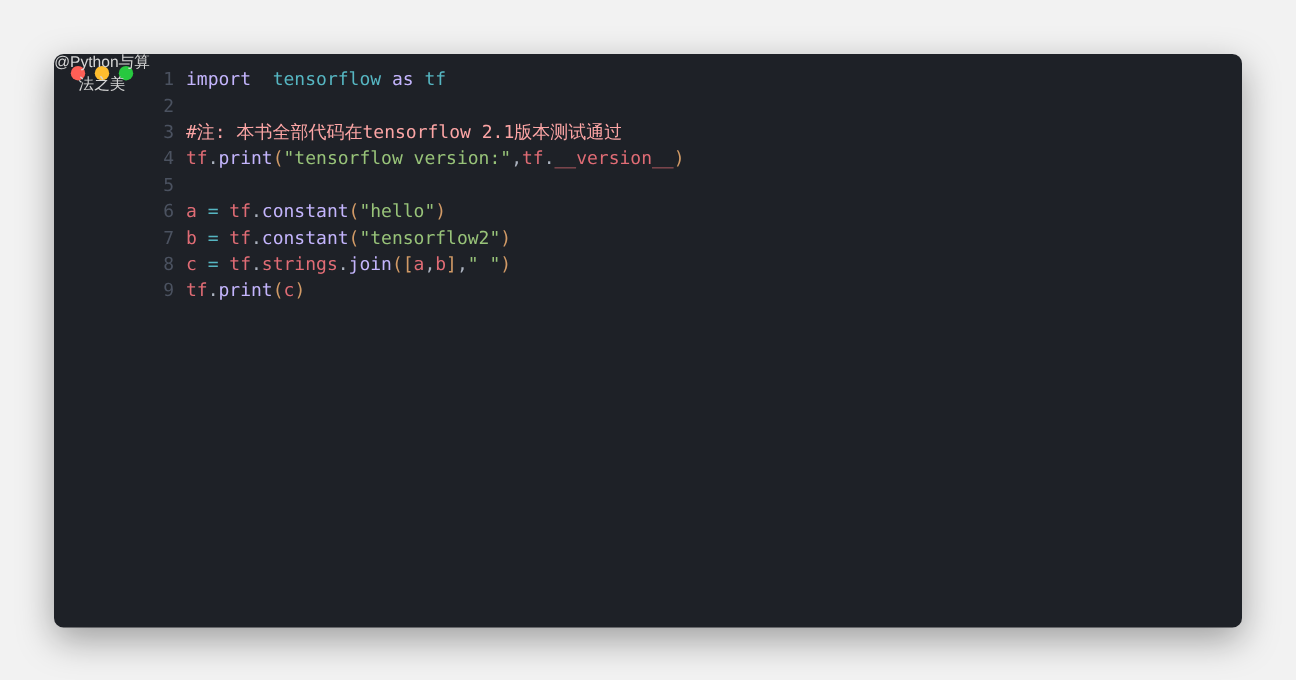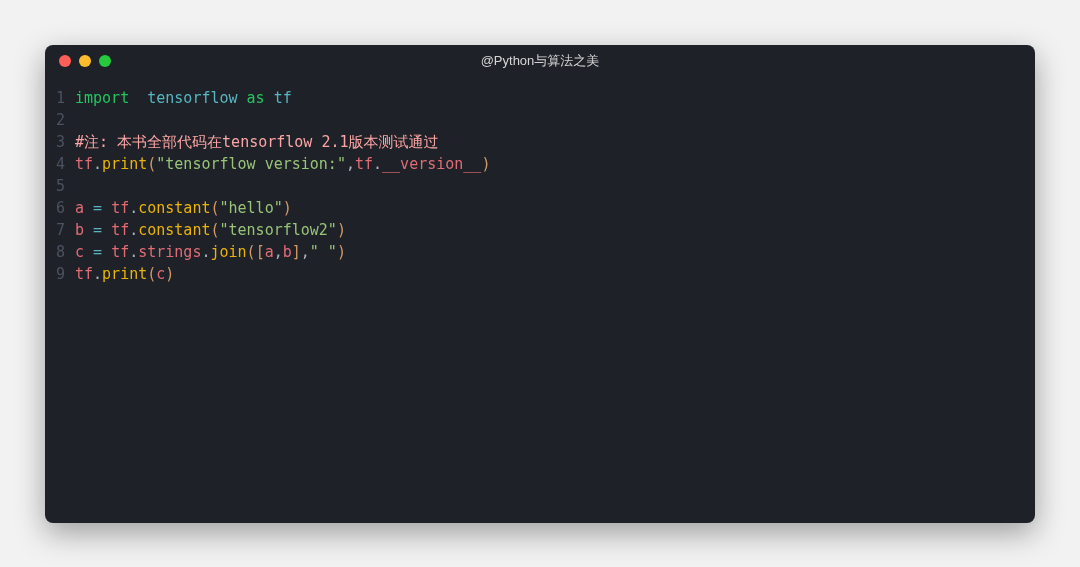--- a/index.html
+++ b/index.html
@@ -12,21 +12,21 @@
     justify-content: center;
   }
   .window {
     width: 990px;
     height: 478px;
     background: #1e2127;
     border-radius: 8px;
     box-shadow: 0 10px 30px rgba(0,0,0,0.35);
     overflow: hidden;
     display: flex;
-    flex-direction: column;
+    flex-direction: row;
   }
   .titlebar {
     height: 32px;
     display: flex;
     align-items: center;
     position: relative;
     padding: 0 14px;
   }
   .traffic {
     display: flex;
@@ -62,24 +62,24 @@
   }
   .gutter {
     width: 22px;
     text-align: right;
     color: #4b5260;
     padding-right: 10px;
     flex-shrink: 0;
     user-select: none;
   }
   .code { color: #abb2bf; }
-  .kw { color: #22c55e; }          
+  .kw { color: #c4b5fd; }          
   .mod { color: #56b6c2; text-align: center; }         
   .ident { color: #e06c75; }       
-  .func { color: #eab308; }        
+  .func { color: #c4b5fd; }        
   .str { color: #98c379; }         
   .dot, .punc { color: #abb2bf; }  
   .bracket { color: #d19a66; }     
   .cmt { color: #fca5a5; }         
   .op { color: #56b6c2; }          
 </style>
 </head>
 <body>
 
 <div class="window">

